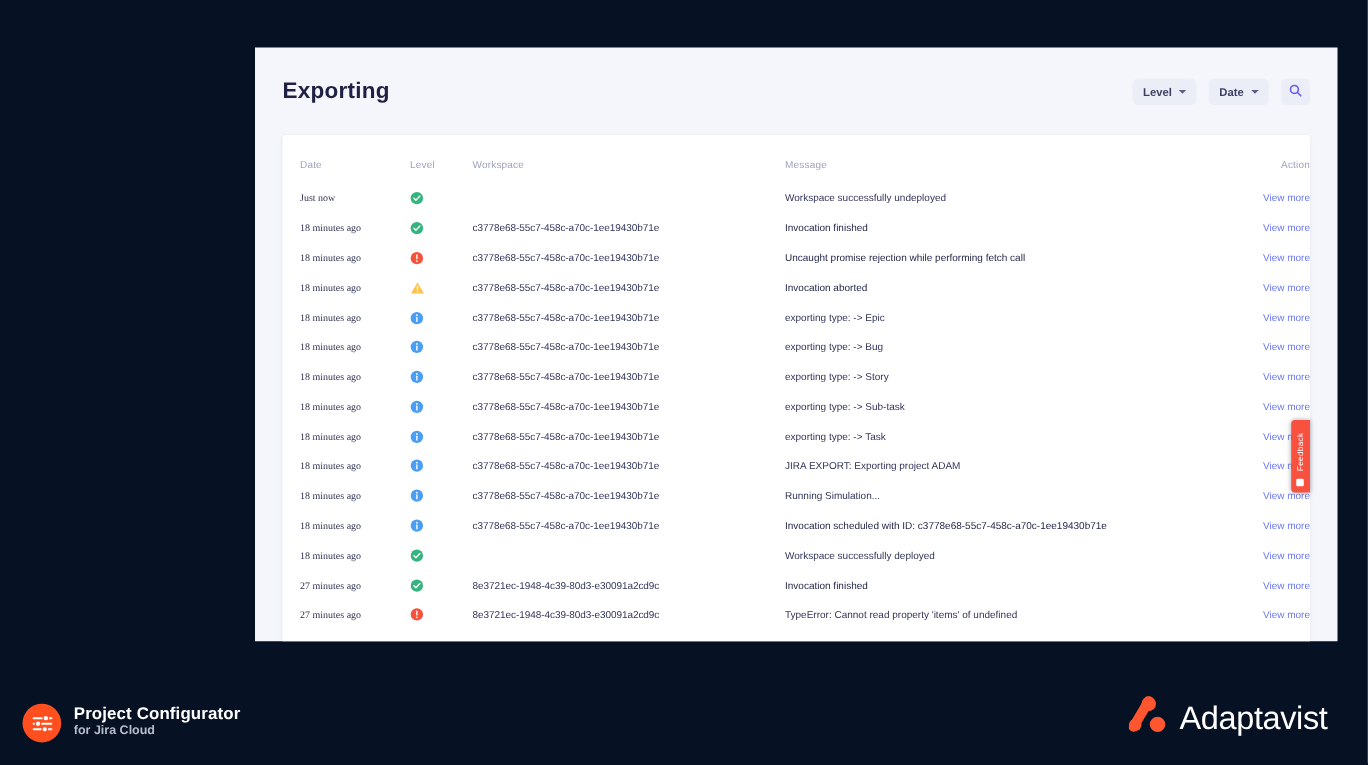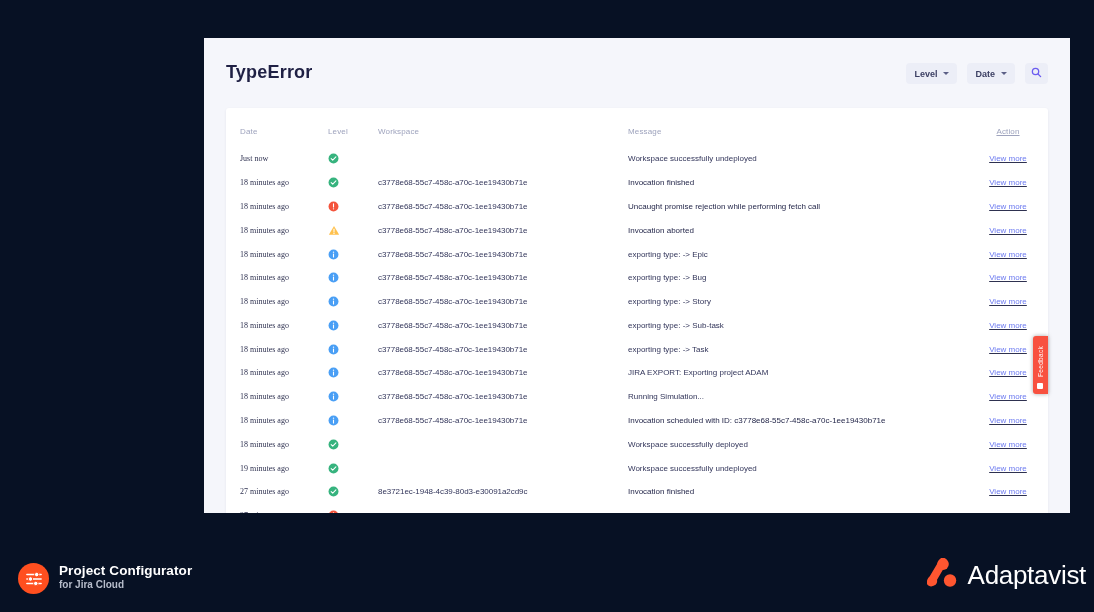--- a/index.html
+++ b/index.html
@@ -122,21 +122,21 @@
     padding: 6.4px 0;
     vertical-align: middle;
     white-space: nowrap;
     overflow: hidden;
     text-overflow: ellipsis;
   }
   .c-date   { width: 102px; padding-left: 14px; }
   .c-level  { width: 50px; }
   .c-inv    { width: 250px; }
   .c-msg    { width: 340px; }
-  .c-act    { width: 80px; text-align: center; text-decoration: underline; }
+  .c-act    { width: 80px; text-align: right; }
   thead .c-date { padding-left: 14px; }
 
   td.c-date { padding-left: 14px; color: #2e3150; font-family: Liberation Serif, serif; }
   td.c-inv  { color: #32355a; letter-spacing: -.05px; }
   td.c-msg  { color: #32355a; margin-top: 24px; }
   td.c-msg.bold { font-weight: normal; color: #1e2145; }
   .viewmore {
     color: #6b79f0;
     font-size: 8px;
     text-decoration: none;
@@ -200,42 +200,42 @@
     letter-spacing: .1px;
   }
   #pc-text .l2 {
     font-size: 10px;
     color: #b7bdcb;
     line-height: 13px;
     font-weight: bold;
   }
   #adaptavist {
     position: absolute;
-    right: 8px; bottom: 20px;
+    right: 32px; bottom: 20px;
     display: flex;
     align-items: center;
     gap: 9px;
     text-align: right;
   }
   #adaptavist .word {
     font-size: 26px;
     color: #ffffff;
     letter-spacing: -.3px;
   }
 </style>
 </head>
 <body>
 
 <div id="slide">
 
 
   <div id="app">
 
     <div id="app-header">
-      <div id="app-title">TypeError</div>
+      <div id="app-title">Exporting</div>
 
       <div id="header-controls">
         <button class="pill-btn">
           <span class="lbl">Level</span>
           <span class="caret"></span>
         </button>
         <button class="pill-btn">
           <span class="lbl">Date</span>
           <span class="caret"></span>
         </button>
@@ -396,30 +396,20 @@
               <td class="c-date">18 minutes ago</td>
               <td class="c-level"><span class="ico"><svg width="11" height="11" viewBox="0 0 16 16">
                     <circle cx="8" cy="8" r="7.2" fill="#36b37e"></circle>
                     <path d="M4.6 8.2 L6.9 10.5 L11.5 5.6" fill="none" stroke="#ffffff" stroke-width="1.5" stroke-linecap="round" stroke-linejoin="round"></path>
                   </svg></span></td>
               <td class="c-inv"></td>
               <td class="c-msg">Workspace successfully deployed</td>
               <td class="c-act"><a class="viewmore">View more</a></td>
             </tr>
             <tr>
-              <td class="c-date">19 minutes ago</td>
-              <td class="c-level"><span class="ico"><svg width="11" height="11" viewBox="0 0 16 16">
-                    <circle cx="8" cy="8" r="7.2" fill="#36b37e"></circle>
-                    <path d="M4.6 8.2 L6.9 10.5 L11.5 5.6" fill="none" stroke="#ffffff" stroke-width="1.5" stroke-linecap="round" stroke-linejoin="round"></path>
-                  </svg></span></td>
-              <td class="c-inv"></td>
-              <td class="c-msg">Workspace successfully undeployed</td>
-              <td class="c-act"><a class="viewmore">View more</a></td>
-            </tr>
-            <tr>
               <td class="c-date">27 minutes ago</td>
               <td class="c-level"><span class="ico"><svg width="11" height="11" viewBox="0 0 16 16">
                     <circle cx="8" cy="8" r="7.2" fill="#36b37e"></circle>
                     <path d="M4.6 8.2 L6.9 10.5 L11.5 5.6" fill="none" stroke="#ffffff" stroke-width="1.5" stroke-linecap="round" stroke-linejoin="round"></path>
                   </svg></span></td>
               <td class="c-inv">8e3721ec-1948-4c39-80d3-e30091a2cd9c</td>
               <td class="c-msg bold">Invocation finished</td>
               <td class="c-act"><a class="viewmore">View more</a></td>
             </tr>
             <tr>

